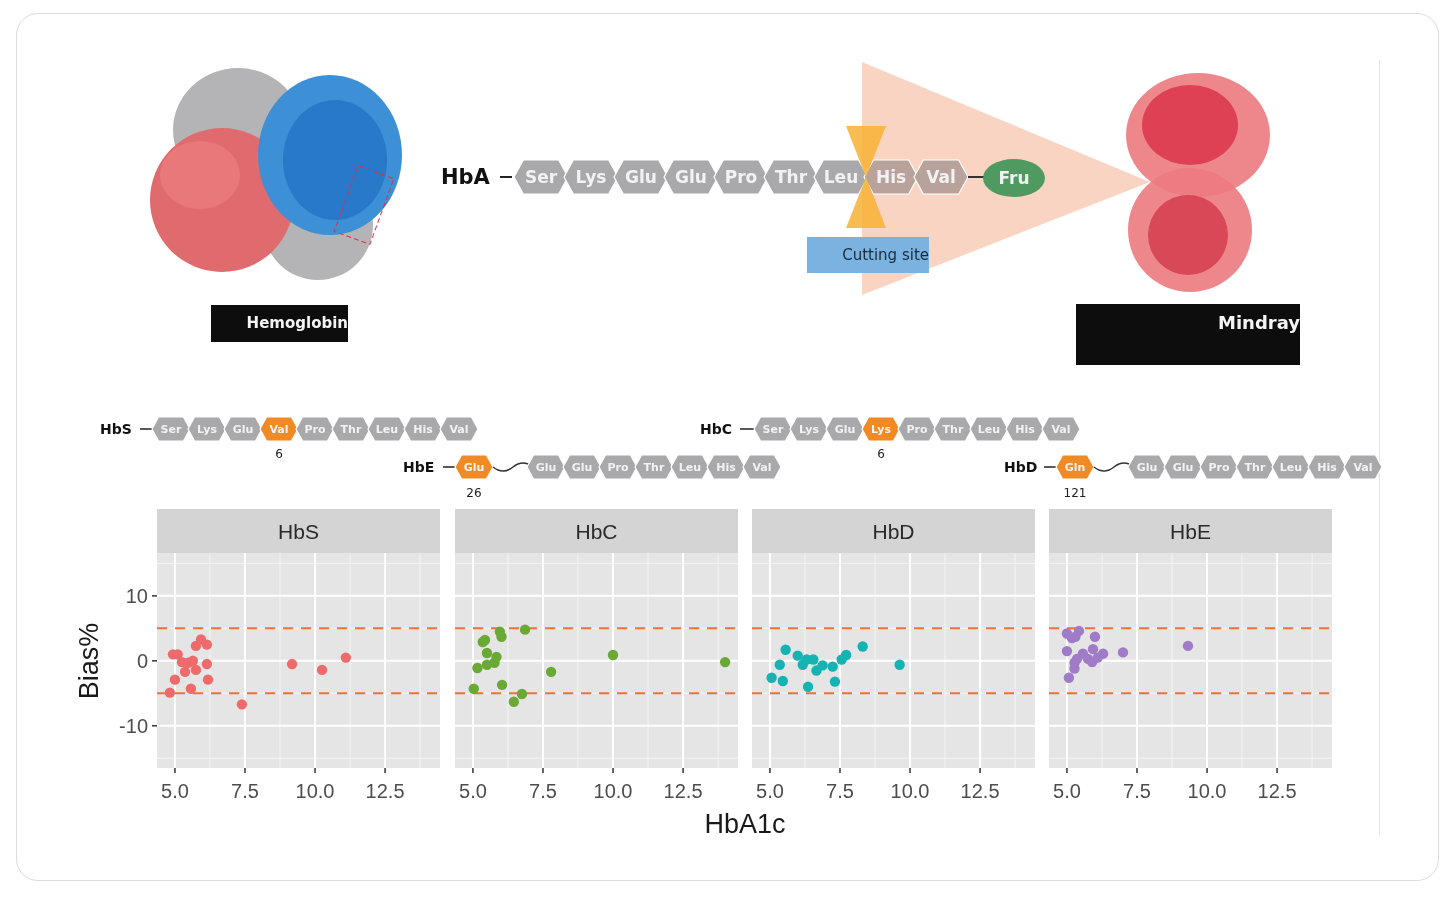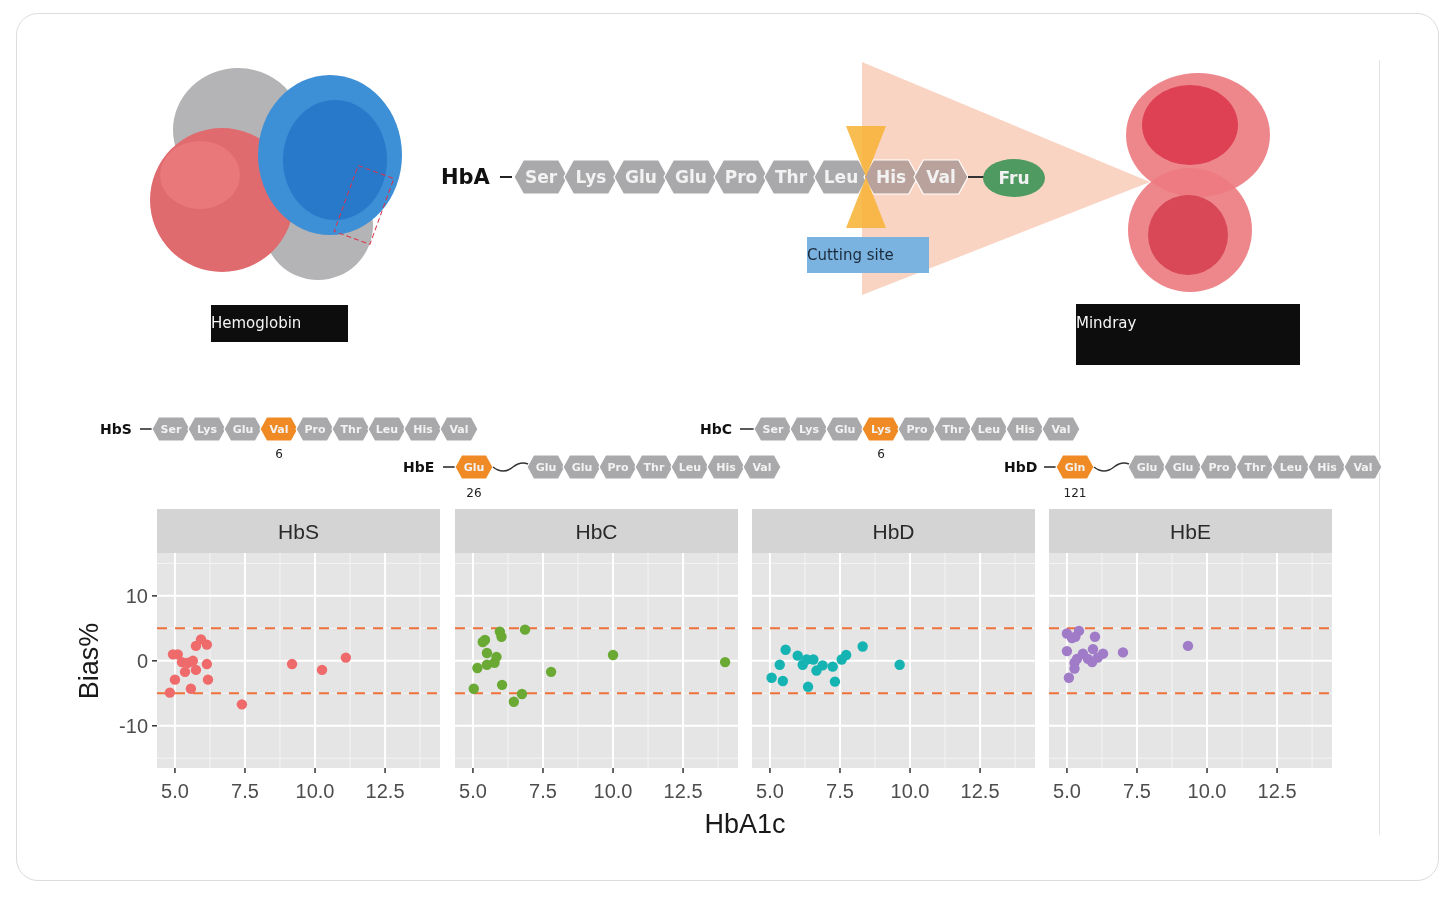--- a/index.html
+++ b/index.html
@@ -1,22 +1,22 @@
 <!DOCTYPE html>
 <html><head>
 <meta charset="utf-8">
 <style>
   html,body{margin:0;padding:0;background:#ffffff;}
   body{width:1454px;height:900px;position:relative;overflow:hidden;font-family:"Liberation Sans",sans-serif;}
   .frame{position:absolute;left:16px;top:13px;width:1423px;height:868px;border:1px solid #dcdcdc;border-radius:22px;background:#fff;box-sizing:border-box;}
   .rightrule{position:absolute;left:1379px;top:60px;width:1px;height:775px;background:#e4e4e4;}
   svg{position:absolute;left:0;top:0;}
   .seqtxt{font-family:"DejaVu Sans",sans-serif;font-weight:bold;fill:#f2f2f2;}
-  .label-box{position:absolute;background:#0d0d0d;color:#f4f4f4;font-family:"DejaVu Sans",sans-serif;font-weight:normal;text-align:left;box-sizing:border-box;}
-  .cut-box{position:absolute;background:#7ab3e0;color:#1b2a3a;font-family:"DejaVu Sans",sans-serif;font-size:15px;text-align:left;line-height:36px;}
+  .label-box{position:absolute;background:#0d0d0d;color:#f4f4f4;font-family:"DejaVu Sans",sans-serif;font-weight:bold;text-align:right;box-sizing:border-box;}
+  .cut-box{position:absolute;background:#7ab3e0;color:#1b2a3a;font-family:"DejaVu Sans",sans-serif;font-size:15px;text-align:right;line-height:36px;}
 </style>
 </head>
 <body>
 
 <div class="frame"></div>
 <div class="rightrule"></div>
 
 <svg id="topsvg" width="1454" height="500">
 
   <polygon points="862,62 862,295 1150,182" fill="#f9cdb9" opacity="0.85"></polygon>
@@ -242,21 +242,21 @@
           <text x="1363" y="470.96" text-anchor="middle" font-size="11" class="seqtxt">Val</text>
         </g>
       </g>
     </g>
 
   <polygon points="846,126 886,126 866,177 886,228 846,228 866,177" fill="#f7b233" opacity="0.85"></polygon>
 </svg>
 
 <div class="cut-box" style="left:807px;top:237px;width:122px;height:36px;">Cutting site</div>
 <div class="label-box" style="left:211px;top:305px;width:137px;height:37px;line-height:37px;font-size:15px;">Hemoglobin</div>
-<div class="label-box" style="left:1076px;top:304px;width:224px;height:61px;padding-top:7px;font-size:15px;line-height:24px;">
+<div class="label-box" style="left:1076px;top:304px;width:224px;height:61px;padding-top:7px;font-size:18px;line-height:24px;">
   <div>Mindray</div>
 </div>
 
 <svg id="chartsvg" width="1454" height="900" style="pointer-events:none;">
   <text x="0" y="0" transform="translate(98,661) rotate(-90)" text-anchor="middle" font-size="27" fill="#1a1a1a" font-family="Liberation Sans, sans-serif">Bias%</text>
   <text x="745" y="833" text-anchor="middle" font-size="27" fill="#1a1a1a" font-family="Liberation Sans, sans-serif">HbA1c</text>
   <g id="panels">
       <g>
         <rect x="157" y="509" width="283" height="44" fill="#d4d4d4"></rect>
         <text x="298.5" y="539" text-anchor="middle" font-size="21" fill="#2a2a2a" font-family="Liberation Sans, sans-serif">HbS</text>

